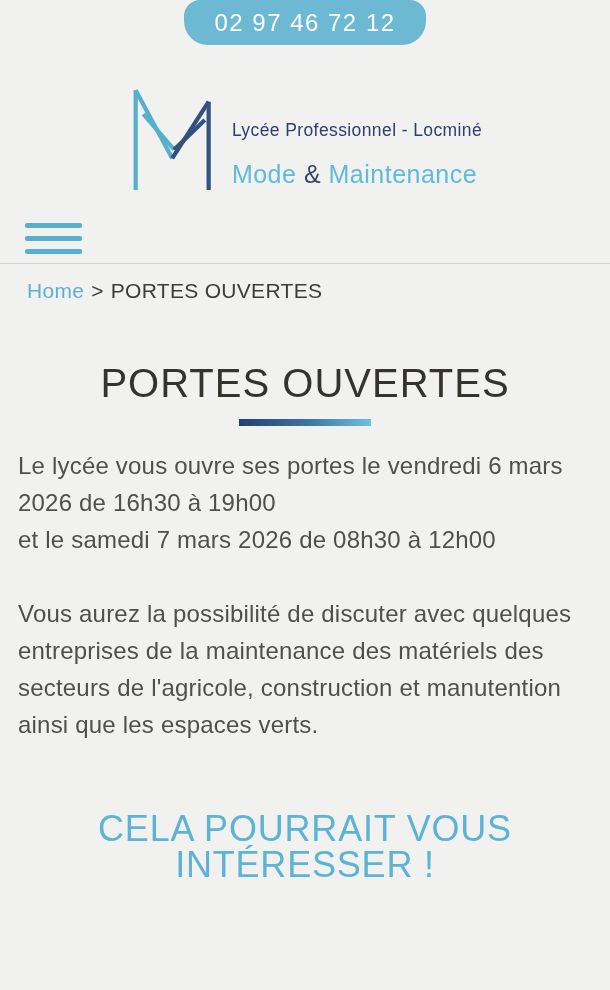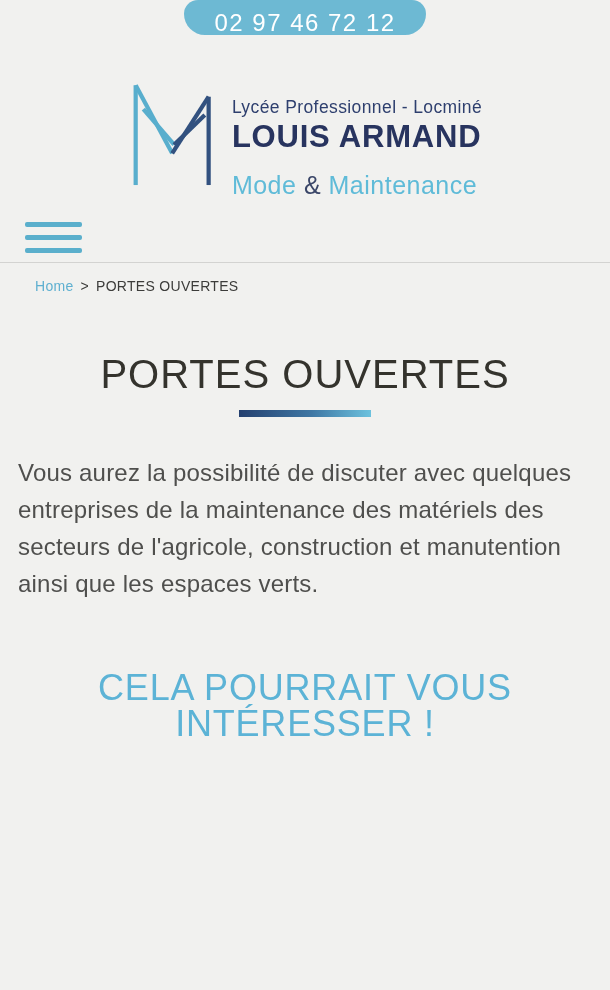--- a/index.html
+++ b/index.html
@@ -11,21 +11,21 @@
     overflow: hidden;
     position: relative;
     color: #4f4f4d;
   }
 
   
   .phone-wrap { display: flex; justify-content: center; }
   .phone-badge {
     display: block;
     min-width: 210px;
-    height: 35px;
+    height: 45px;
     line-height: 45px;
     padding: 0 30px;
     background: #6db9d3;
     color: #ffffff;
     font-size: 24px;
     letter-spacing: 1.5px;
     text-align: center;
     text-decoration: none;
     border-radius: 16px 16px 24px 24px;
   }
@@ -73,22 +73,22 @@
   }
 
   .header-divider {
     border: none;
     border-top: 1px solid #d3d3d1;
     margin-top: 9px;
   }
 
   
   .breadcrumb {
-    padding: 15px 0 0 35px;
-    font-size: 14px;
+    padding: 15px 0 0 27px;
+    font-size: 21px;
     color: #3c3c3a;
     letter-spacing: 0.3px;
   }
   .breadcrumb a {
     color: #5fb0d0;
     text-decoration: none;
   }
   .breadcrumb .sep { margin: 0 7px; }
 
   
@@ -150,21 +150,20 @@
       <polyline points="8,5 8,109" stroke="#58aecd" stroke-width="4.4"></polyline>
       <polyline points="8,5 46,76" stroke="#58aecd" stroke-width="4.4"></polyline>
       <polyline points="16,30 48,67" stroke="#58aecd" stroke-width="4.4"></polyline>
 
       <polyline points="84,17 84,109" stroke="#32517f" stroke-width="4.4"></polyline>
       <polyline points="84,17 46,76" stroke="#32517f" stroke-width="4.4"></polyline>
       <polyline points="80,36 48,67" stroke="#32517f" stroke-width="4.4"></polyline>
     </svg>
     <span class="logo-text">
       <span class="logo-line1" style="display:block">Lycée Professionnel - Locminé</span>
-      <span class="logo-line2" style="display:block">LOUIS ARMAND</span>
       <span class="logo-line3" style="display:block"><span class="lt">Mode</span> <span class="amp">&amp;</span> <span class="lt">Maintenance</span></span>
     </span>
   </a>
 
   <button class="menu-button" aria-label="menu">
     <span class="hamburger">
       <span class="bar"></span>
       <span class="bar"></span>
       <span class="bar"></span>
     </span>
@@ -178,18 +177,20 @@
 </nav>
 
 <main>
   <h1 class="article-title">PORTES OUVERTES</h1>
 
   <div class="title-underline"></div>
 
 
   <div class="article-body">
     <p class="para">
+      <span style="display:block">Le lycée vous ouvre ses portes le vendredi 6 mars 2026 de 16h30 à 19h00</span>
+      <span style="display:block">et le samedi 7 mars 2026 de 08h30 à 12h00</span>
     </p>
     <p class="para">Vous aurez la possibilité de discuter avec quelques entreprises de la maintenance des matériels des secteurs de l'agricole, construction et manutention ainsi que les espaces verts.</p>
   </div>
 
   <h2 class="related-heading">CELA POURRAIT VOUS INTÉRESSER !</h2>
 </main>
 
 </body></html>

